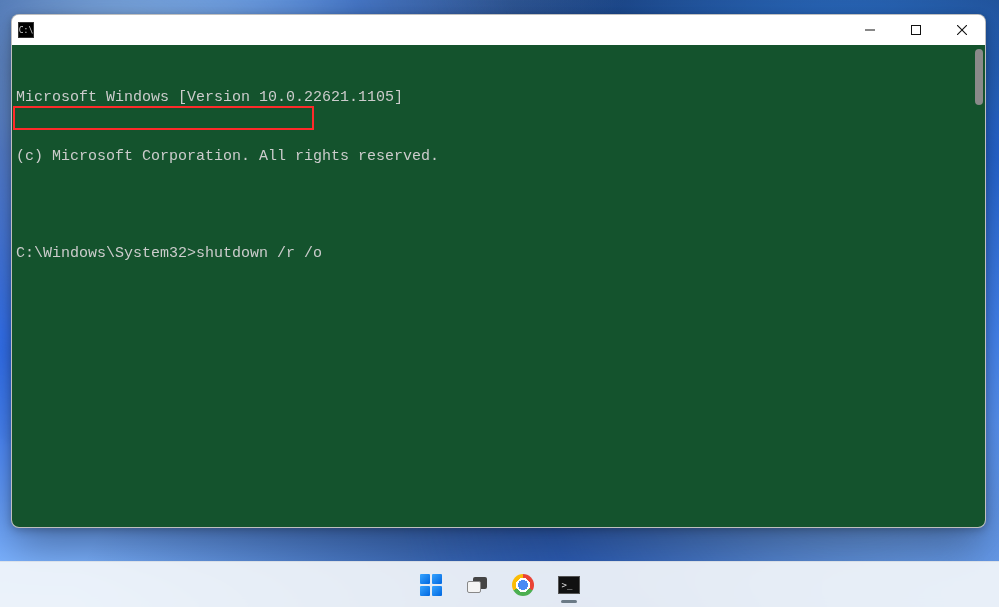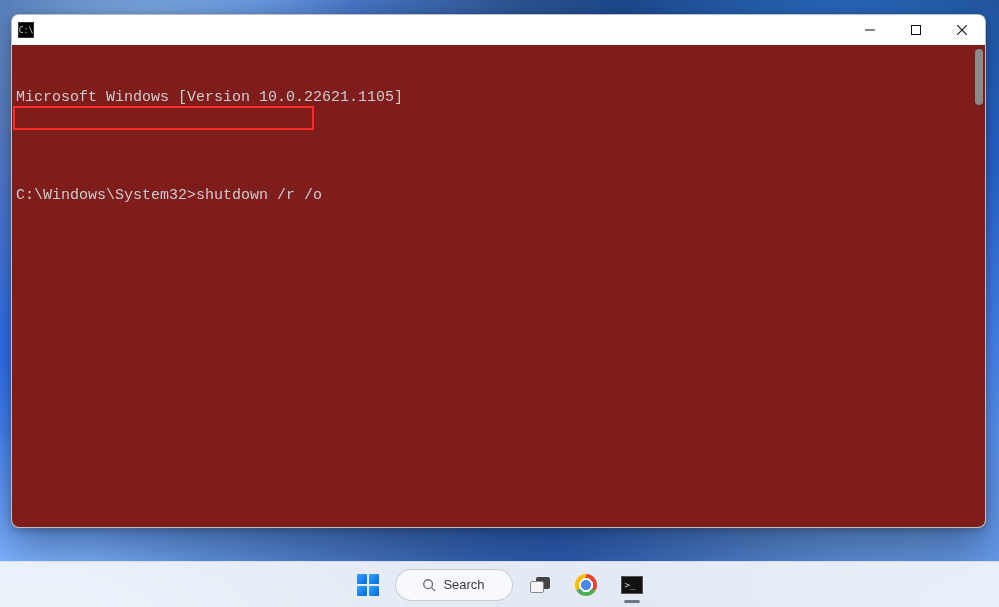--- a/index.html
+++ b/index.html
@@ -65,21 +65,21 @@
   .win-controls { display: flex; height: 100%; }
   .win-btn {
     width: 46px; height: 100%;
     display: flex; align-items: center; justify-content: center;
     color: #111;
   }
   .win-btn svg { width: 10px; height: 10px; }
 
   .terminal {
     flex: 1;
-    background: #7f1d1d;
+    background: #14532d;
     color: #cccccc;
     font-family: Consolas, "Courier New", monospace;
     font-size: 15px;
     line-height: 1.3;
     padding: 4px 0 0 2px;
     position: relative;
     overflow: hidden;
     white-space: pre;
   }
   .terminal .scrollbar {
@@ -182,44 +182,38 @@
       <div class="win-btn close">
         <svg viewBox="0 0 10 10">
             <path d="M0 0 L10 10 M10 0 L0 10" stroke="currentColor" stroke-width="1.1"></path>
           </svg>
       </div>
     </div>
   </div>
 
   <div class="terminal">
     <div class="term-line">Microsoft Windows [Version 10.0.22621.1105]</div>
+    <div class="term-line">(c) Microsoft Corporation. All rights reserved.</div>
     <div class="term-line"></div>
     <div class="prompt-line"><span>C:\Windows\System32&gt;</span><span>shutdown /r /o</span></div>
 
     <div class="highlight-box" style="left:1px; top:61px; width:301px; height:24px;"></div>
 
     <div class="scrollbar"></div>
   </div>
 </div>
 
 <div class="taskbar">
   <div class="tb-item tb-icon">
     <div class="start-grid">
         <span></span>
         <span></span>
         <span></span>
         <span></span>
       </div>
-  </div>
-  <div class="tb-item search-pill">
-    <svg viewBox="0 0 16 16">
-        <circle cx="7" cy="7" r="5" fill="none" stroke="#444" stroke-width="1.6"></circle>
-        <path d="M11 11 L15 15" stroke="#444" stroke-width="1.6"></path>
-      </svg>
-    <span>Search</span>
   </div>
   <div class="tb-item tb-icon">
     <div class="taskview">
       <div class="tv-back"></div>
         <div class="tv-front"></div>
     </div>
   </div>
   <div class="tb-item tb-icon">
     <div class="chrome-circle"></div>
   </div>

